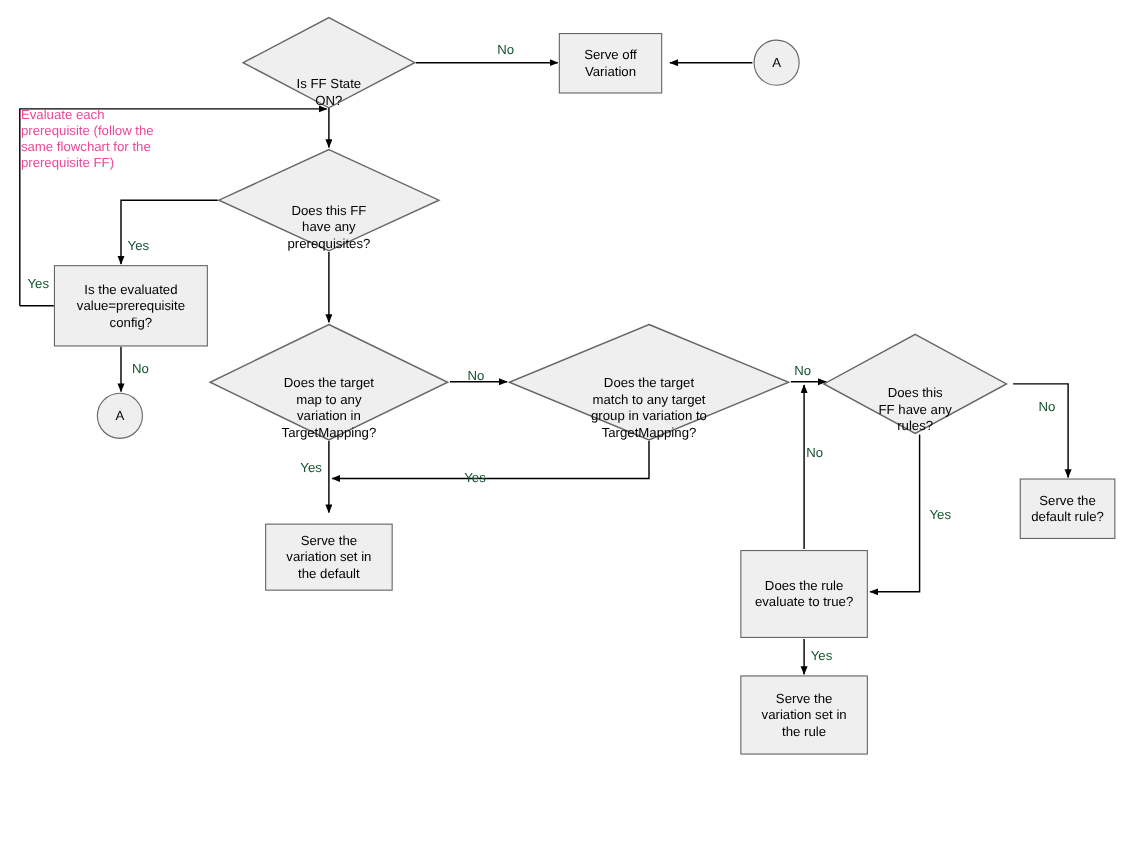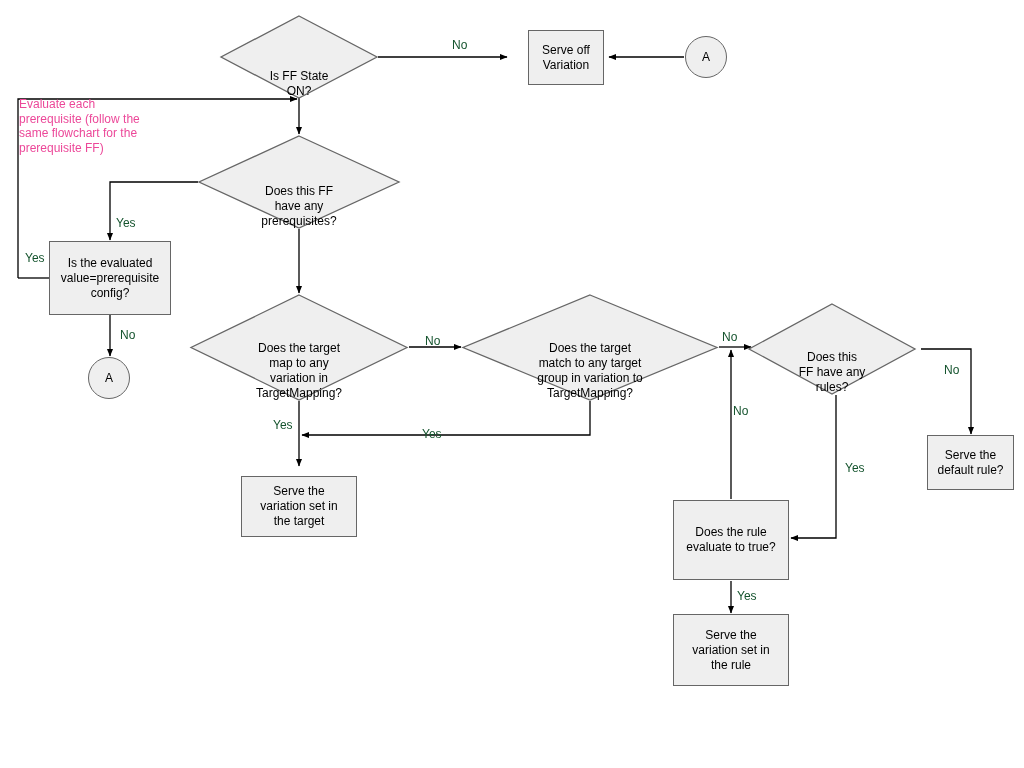--- a/index.html
+++ b/index.html
@@ -144,21 +144,21 @@
       <polygon points="79,1 157,42 79,83 1,42" fill="#efefef" stroke="#666666" stroke-width="1.3"></polygon>
     </svg>
     <div class="diamond-label">
       <span>
         <span>Is FF State</span>
         <span>ON?</span>
       </span>
     </div>
   </div>
 
-  <div class="node node-box" style="left:508px; top:30px; width:76px; height:55px;margin-left:20px;">
+  <div class="node node-box" style="left:508px; top:30px; width:94px; height:55px;">
     <span>
       <span>Serve off</span>
       <span>Variation</span>
     </span>
   </div>
 
   <div class="node node-circle" style="left:685px; top:36px; width:42px; height:42px;">
     <span>A</span>
   </div>
 
@@ -168,21 +168,21 @@
     </svg>
     <div class="diamond-label">
       <span>
         <span>Does this FF</span>
         <span>have any</span>
         <span>prerequisites?</span>
       </span>
     </div>
   </div>
 
-  <div class="node node-box" style="left:49px; top:241px; width:122px; height:74px;">
+  <div class="node node-box" style="left:49px; top:241px; width:140px; height:74px;">
     <span>
       <span>Is the evaluated</span>
       <span>value=prerequisite</span>
       <span>config?</span>
     </span>
   </div>
 
   <div class="node node-circle" style="left:88px; top:357px; width:42px; height:42px;">
     <span>A</span>
   </div>
@@ -225,21 +225,21 @@
         <span>FF have any</span>
         <span>rules?</span>
       </span>
     </div>
   </div>
 
   <div class="node node-box" style="left:241px; top:476px; width:116px; height:61px;">
     <span>
       <span>Serve the</span>
       <span>variation set in</span>
-      <span>the target</span>
+      <span>the default</span>
     </span>
   </div>
 
   <div class="node node-box" style="left:927px; top:435px; width:87px; height:55px;">
     <span>
       <span>Serve the</span>
       <span>default rule?</span>
     </span>
   </div>
 

